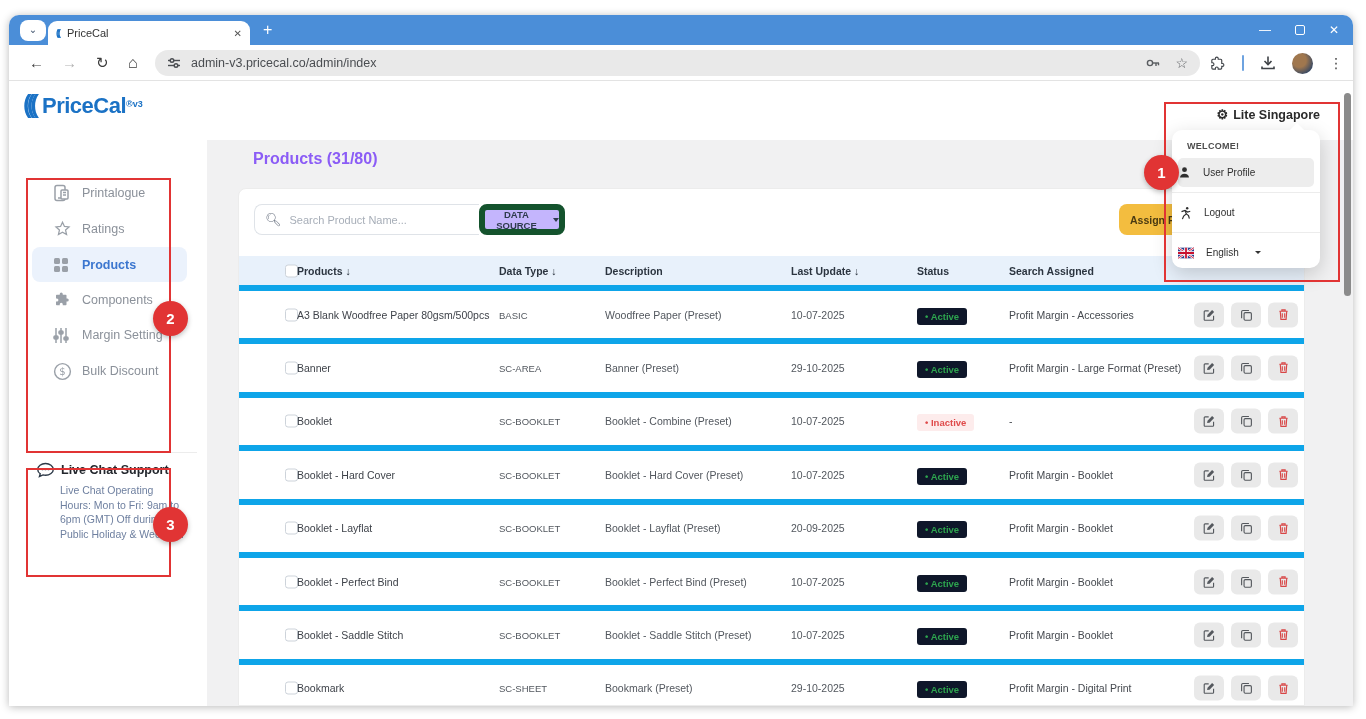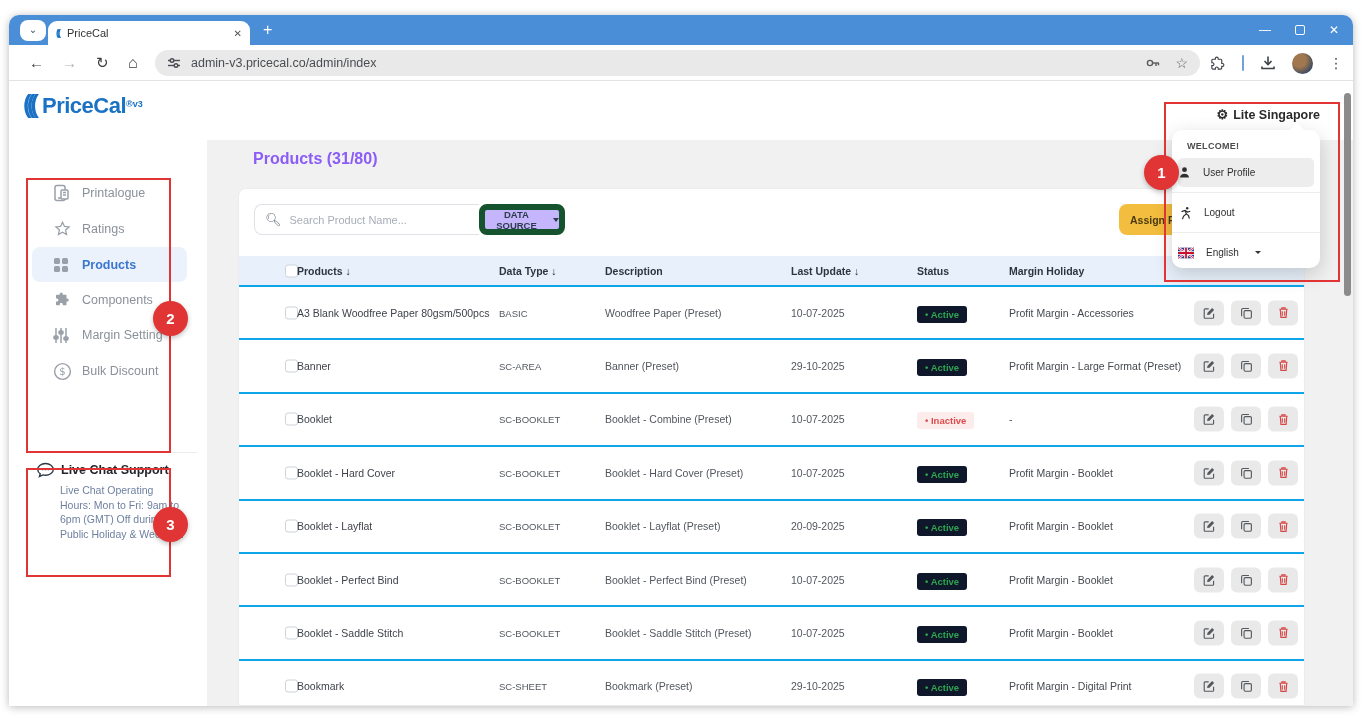--- a/index.html
+++ b/index.html
@@ -73,21 +73,21 @@
   .search-box input::placeholder { color:#a7aeb8; }
   .ds-btn { width:86px; border:6px solid #14532d; border-radius:8px; background:#c4b5fd;
             font-size:9.5px; font-weight:bold; color:#2e3b4d; display:flex; align-items:center; justify-content:center; gap:5px; }
   .caret { width:0; height:0; border-left:3.5px solid transparent; border-right:3.5px solid transparent; border-top:4px solid #2e3b4d; }
   .assign-btn { position:absolute; left:880px; top:15px; width:62px; height:31px; background:#f3bd3f;
                 border:none; border-radius:8px; font-size:10.5px; font-weight:bold; color:#4a3a12;
                 text-align:left; padding-left:11px; white-space:nowrap; overflow:hidden; }
 
   .thead { position:absolute; left:0; top:67px; width:100%; height:29px; background:#e8f1fb; }
   .thead span { position:absolute; top:50%; transform:translateY(-50%); font-size:10.5px; font-weight:bold; color:#2c3540; }
-  .row { position:absolute; left:0; width:100%; height:53px; border-top:2px solid #0ea5e9; }
+  .row { position:absolute; left:0; width:100%; height:53px; border-top:6px solid #0ea5e9; }
   .row > * { position:absolute; top:50%; transform:translateY(-50%); }
   .cb { width:13px; height:13px; border:1.5px solid #cdd3da; border-radius:3px; background:#fff; }
   .c-cb { left:46px; } .c-name { left:58px; font-size:10.5px; color:#3f434a; }
   .c-type { left:260px; font-size:9.5px; color:#52575e; }
   .c-desc { left:366px; font-size:10.5px; color:#52575e; }
   .c-date { left:552px; font-size:10.5px; color:#52575e; }
   .c-status { left:678px; }
   .c-margin { left:770px; font-size:10.5px; color:#45494f; }
   .c-actions { left:955px; display:flex; gap:7px; }
   .badge { font-size:9.5px; font-weight:bold; padding:3px 8px; border-radius:3px; }
@@ -294,21 +294,21 @@
         </div>
         <button class="assign-btn">Assign P</button>
 
         <div class="thead">
           <span class="c-cb cb" style="position:absolute;"></span>
           <span style="left:58px;">Products ↓</span>
           <span style="left:260px;">Data Type ↓</span>
           <span style="left:366px;">Description</span>
           <span style="left:552px;">Last Update ↓</span>
           <span style="left:678px;">Status</span>
-          <span style="left:770px;">Margin Holiday</span>
+          <span style="left:770px;">Search Assigned</span>
         </div>
 
         <div>
   <div class="row" style="top: 96px;">
     <span class="c-cb cb"></span>
     <span class="c-name">A3 Blank Woodfree Paper 80gsm/500pcs</span>
     <span class="c-type">BASIC</span>
     <span class="c-desc">Woodfree Paper (Preset)</span>
     <span class="c-date">10-07-2025</span>
     <span class="c-status"><span class="badge active">Active</span></span>

